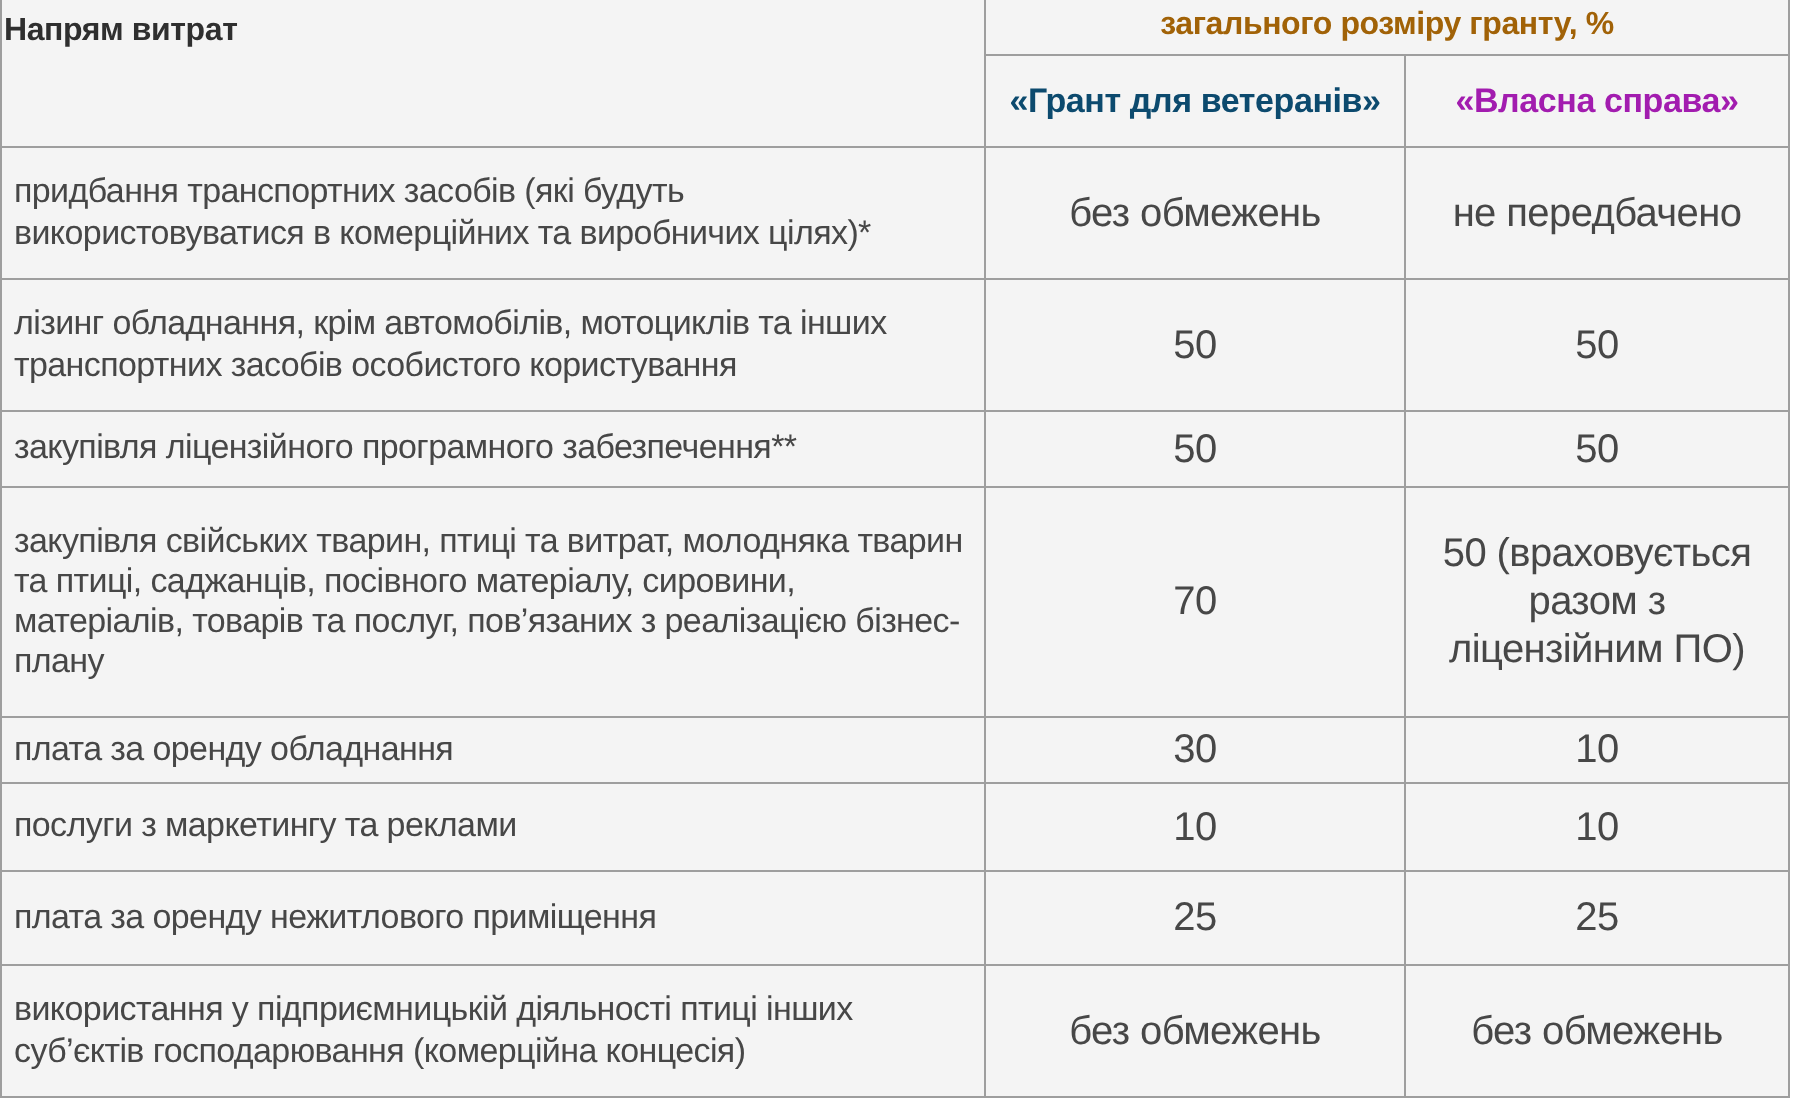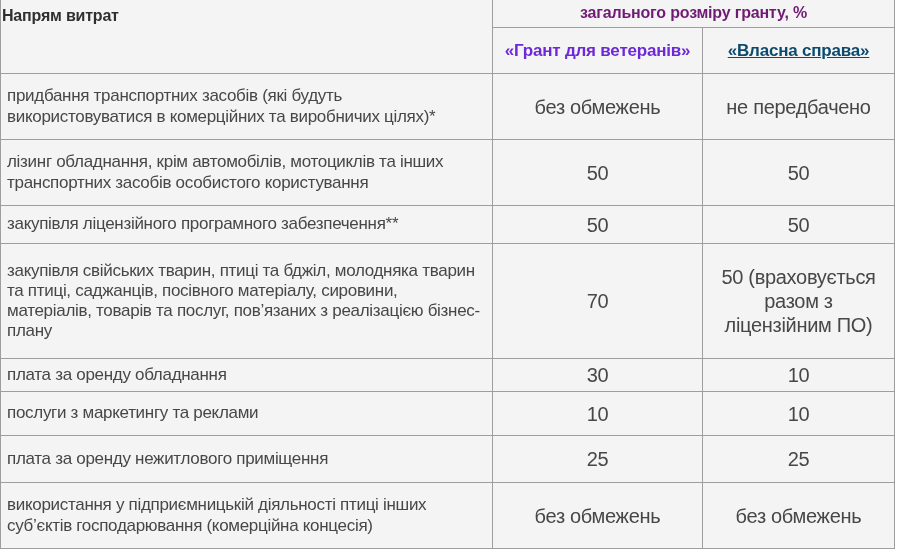--- a/index.html
+++ b/index.html
@@ -44,21 +44,21 @@
     font-size: 16px;
     font-weight: bold;
     color: #2f2f2f;
     letter-spacing: -0.2px;
   }
   th.group-head {
     text-align: center;
     vertical-align: middle;
     font-size: 16px;
     font-weight: bold;
-    color: #701a75;
+    color: #a16207;
     letter-spacing: -0.2px;
   }
   th.link-head {
     text-align: center;
     vertical-align: middle;
     font-size: 17px;
     font-weight: bold;
     letter-spacing: -0.2px;
     cursor: pointer;
   }
@@ -89,42 +89,42 @@
         <col class="c-expense">
         <col class="c-veterans">
         <col class="c-own">
       </colgroup>
       <thead>
         <tr style="height:29px;">
           <th class="expense-head" rowspan="2">Напрям витрат</th>
           <th class="group-head" colspan="2">загального розміру гранту, %</th>
         </tr>
         <tr style="height:46px;">
-          <th class="link-head" style="color:#6d28d9;">«Грант для ветеранів»</th>
-          <th class="link-head" style="color:#0c4a6e;text-decoration:underline;">«Власна справа»</th>
+          <th class="link-head" style="color:#0c4a6e;">«Грант для ветеранів»</th>
+          <th class="link-head" style="color:#a21caf;">«Власна справа»</th>
         </tr>
       </thead>
       <tbody>
         <tr style="height:66px;">
           <td class="expense">придбання транспортних засобів (які будуть використовуватися в комерційних та виробничих цілях)*</td>
           <td class="val">без обмежень</td>
           <td class="val">не передбачено</td>
         </tr>
         <tr style="height:66px;">
           <td class="expense">лізинг обладнання, крім автомобілів, мотоциклів та інших транспортних засобів особистого користування</td>
           <td class="val">50</td>
           <td class="val">50</td>
         </tr>
         <tr style="height:38px;">
           <td class="expense">закупівля ліцензійного програмного забезпечення**</td>
           <td class="val">50</td>
           <td class="val">50</td>
         </tr>
         <tr style="height:115px;">
-          <td class="expense">закупівля свійських тварин, птиці та бджіл, молодняка тварин та птиці, саджанців, посівного матеріалу, сировини, матеріалів, товарів та послуг, пов’язаних з реалізацією бізнес-плану</td>
+          <td class="expense">закупівля свійських тварин, птиці та витрат, молодняка тварин та птиці, саджанців, посівного матеріалу, сировини, матеріалів, товарів та послуг, пов’язаних з реалізацією бізнес-плану</td>
           <td class="val">70</td>
           <td class="val">50 (враховується разом з ліцензійним ПО)</td>
         </tr>
         <tr style="height:27px;">
           <td class="expense">плата за оренду обладнання</td>
           <td class="val">30</td>
           <td class="val">10</td>
         </tr>
         <tr style="height:44px;margin-left:12px;">
           <td class="expense">послуги з маркетингу та реклами</td>

